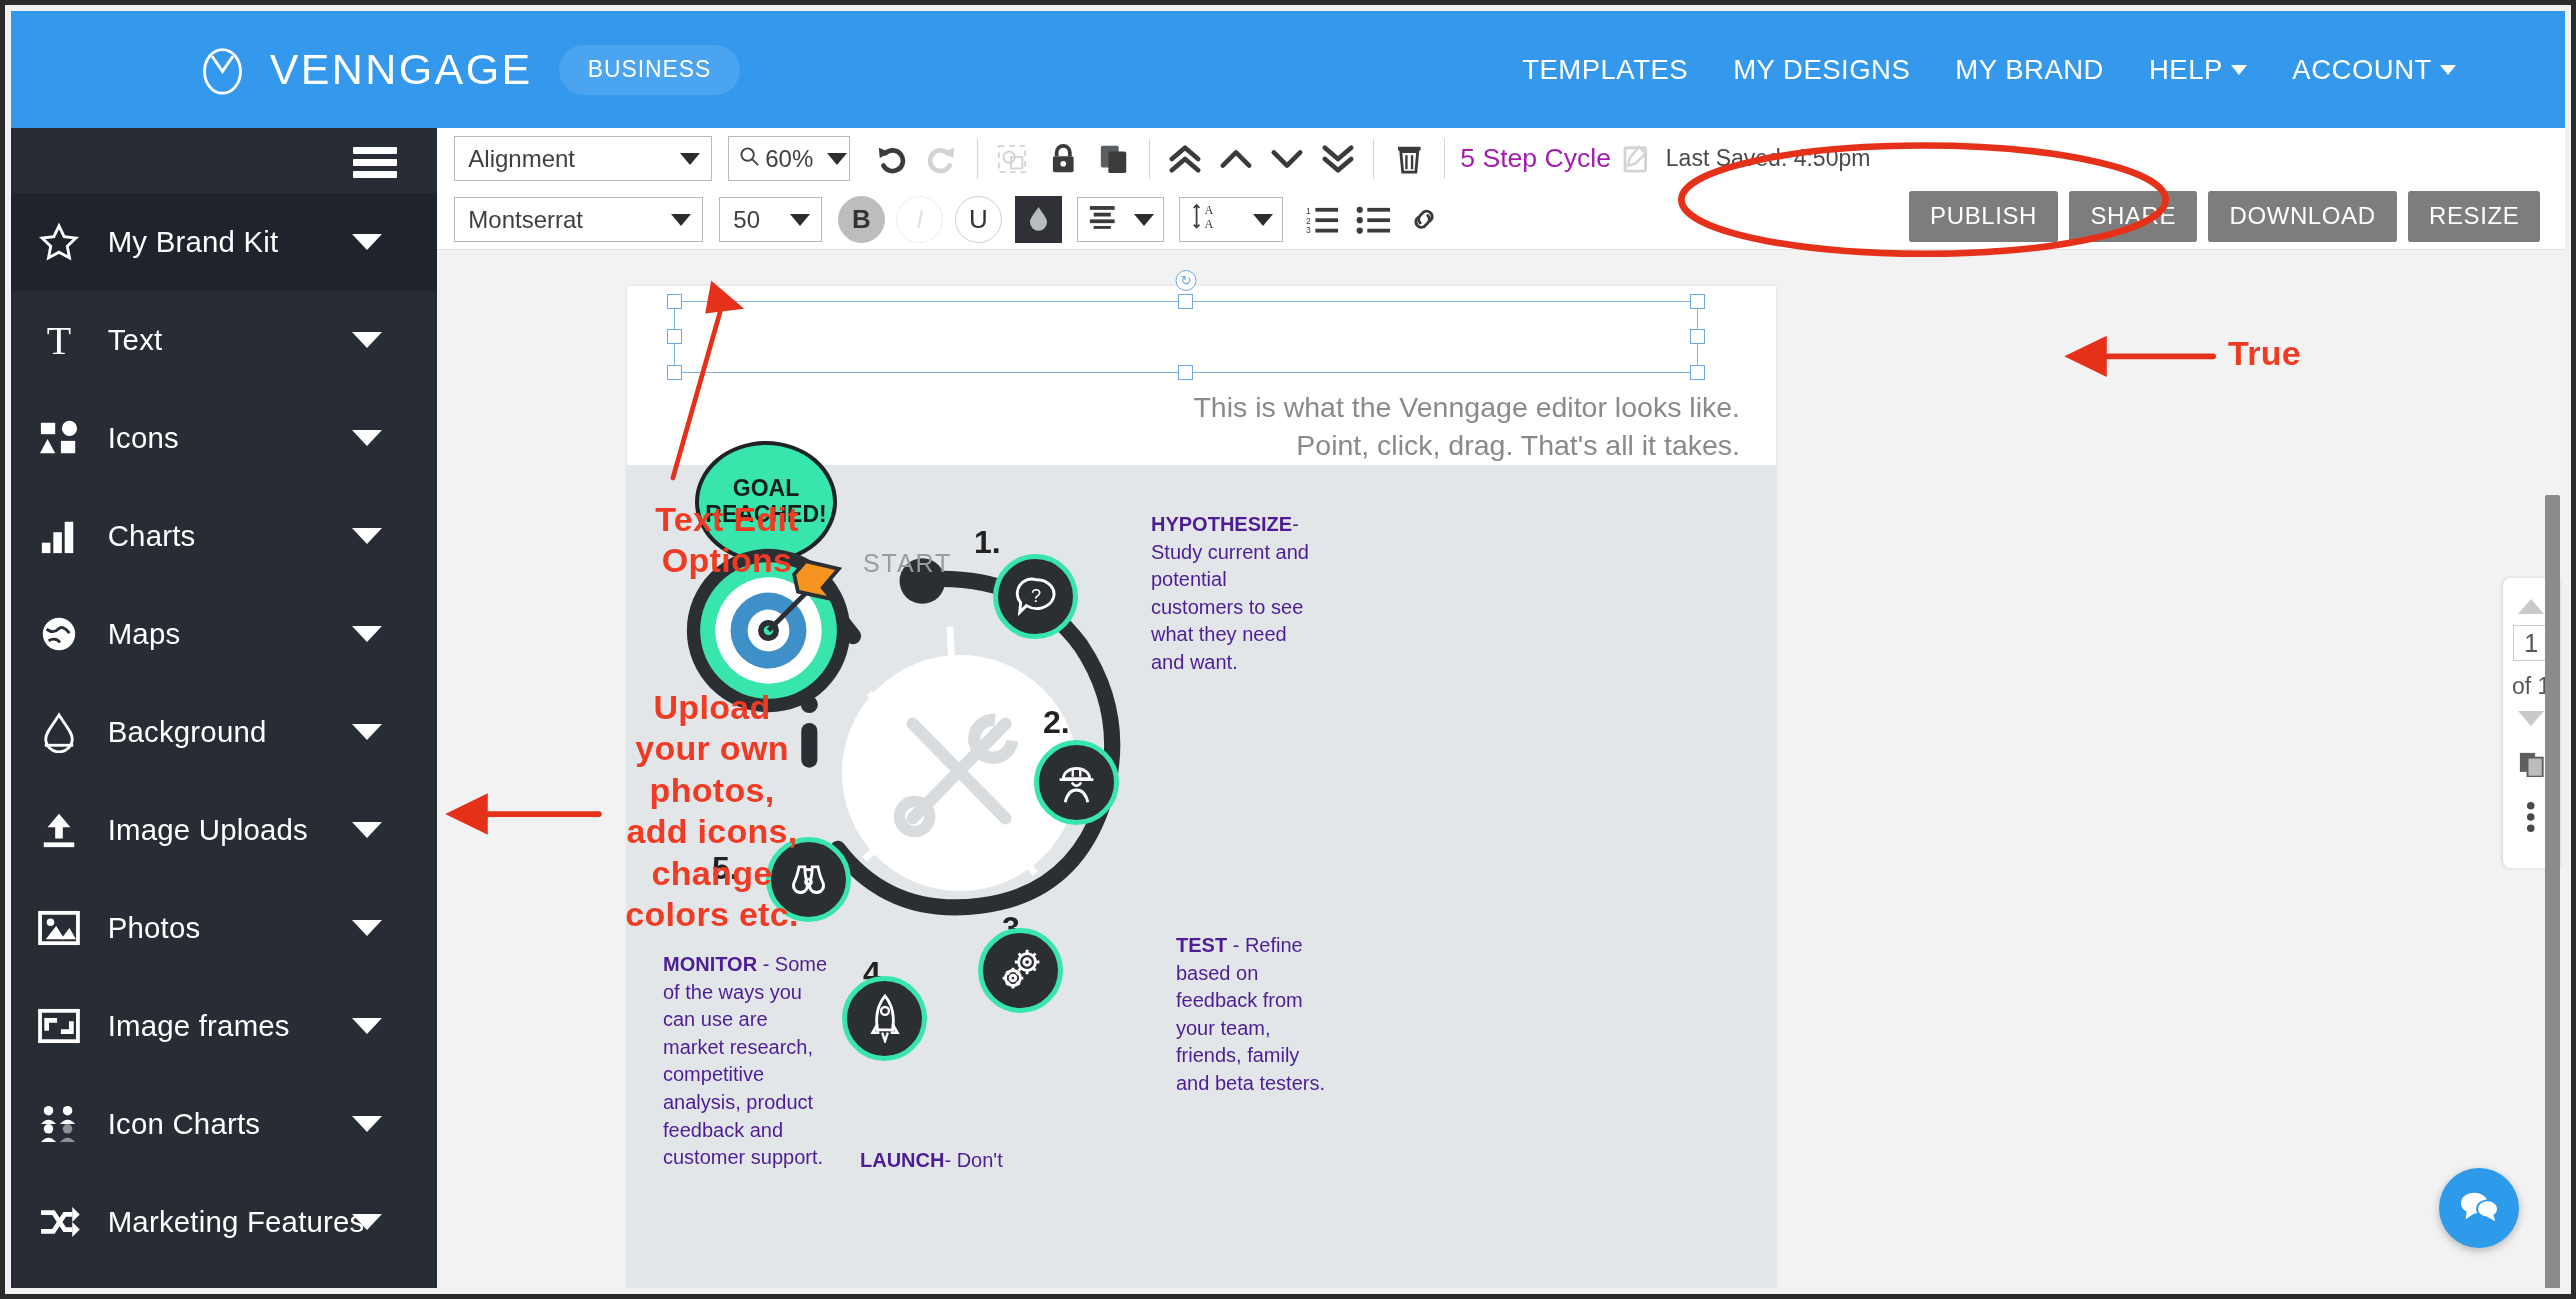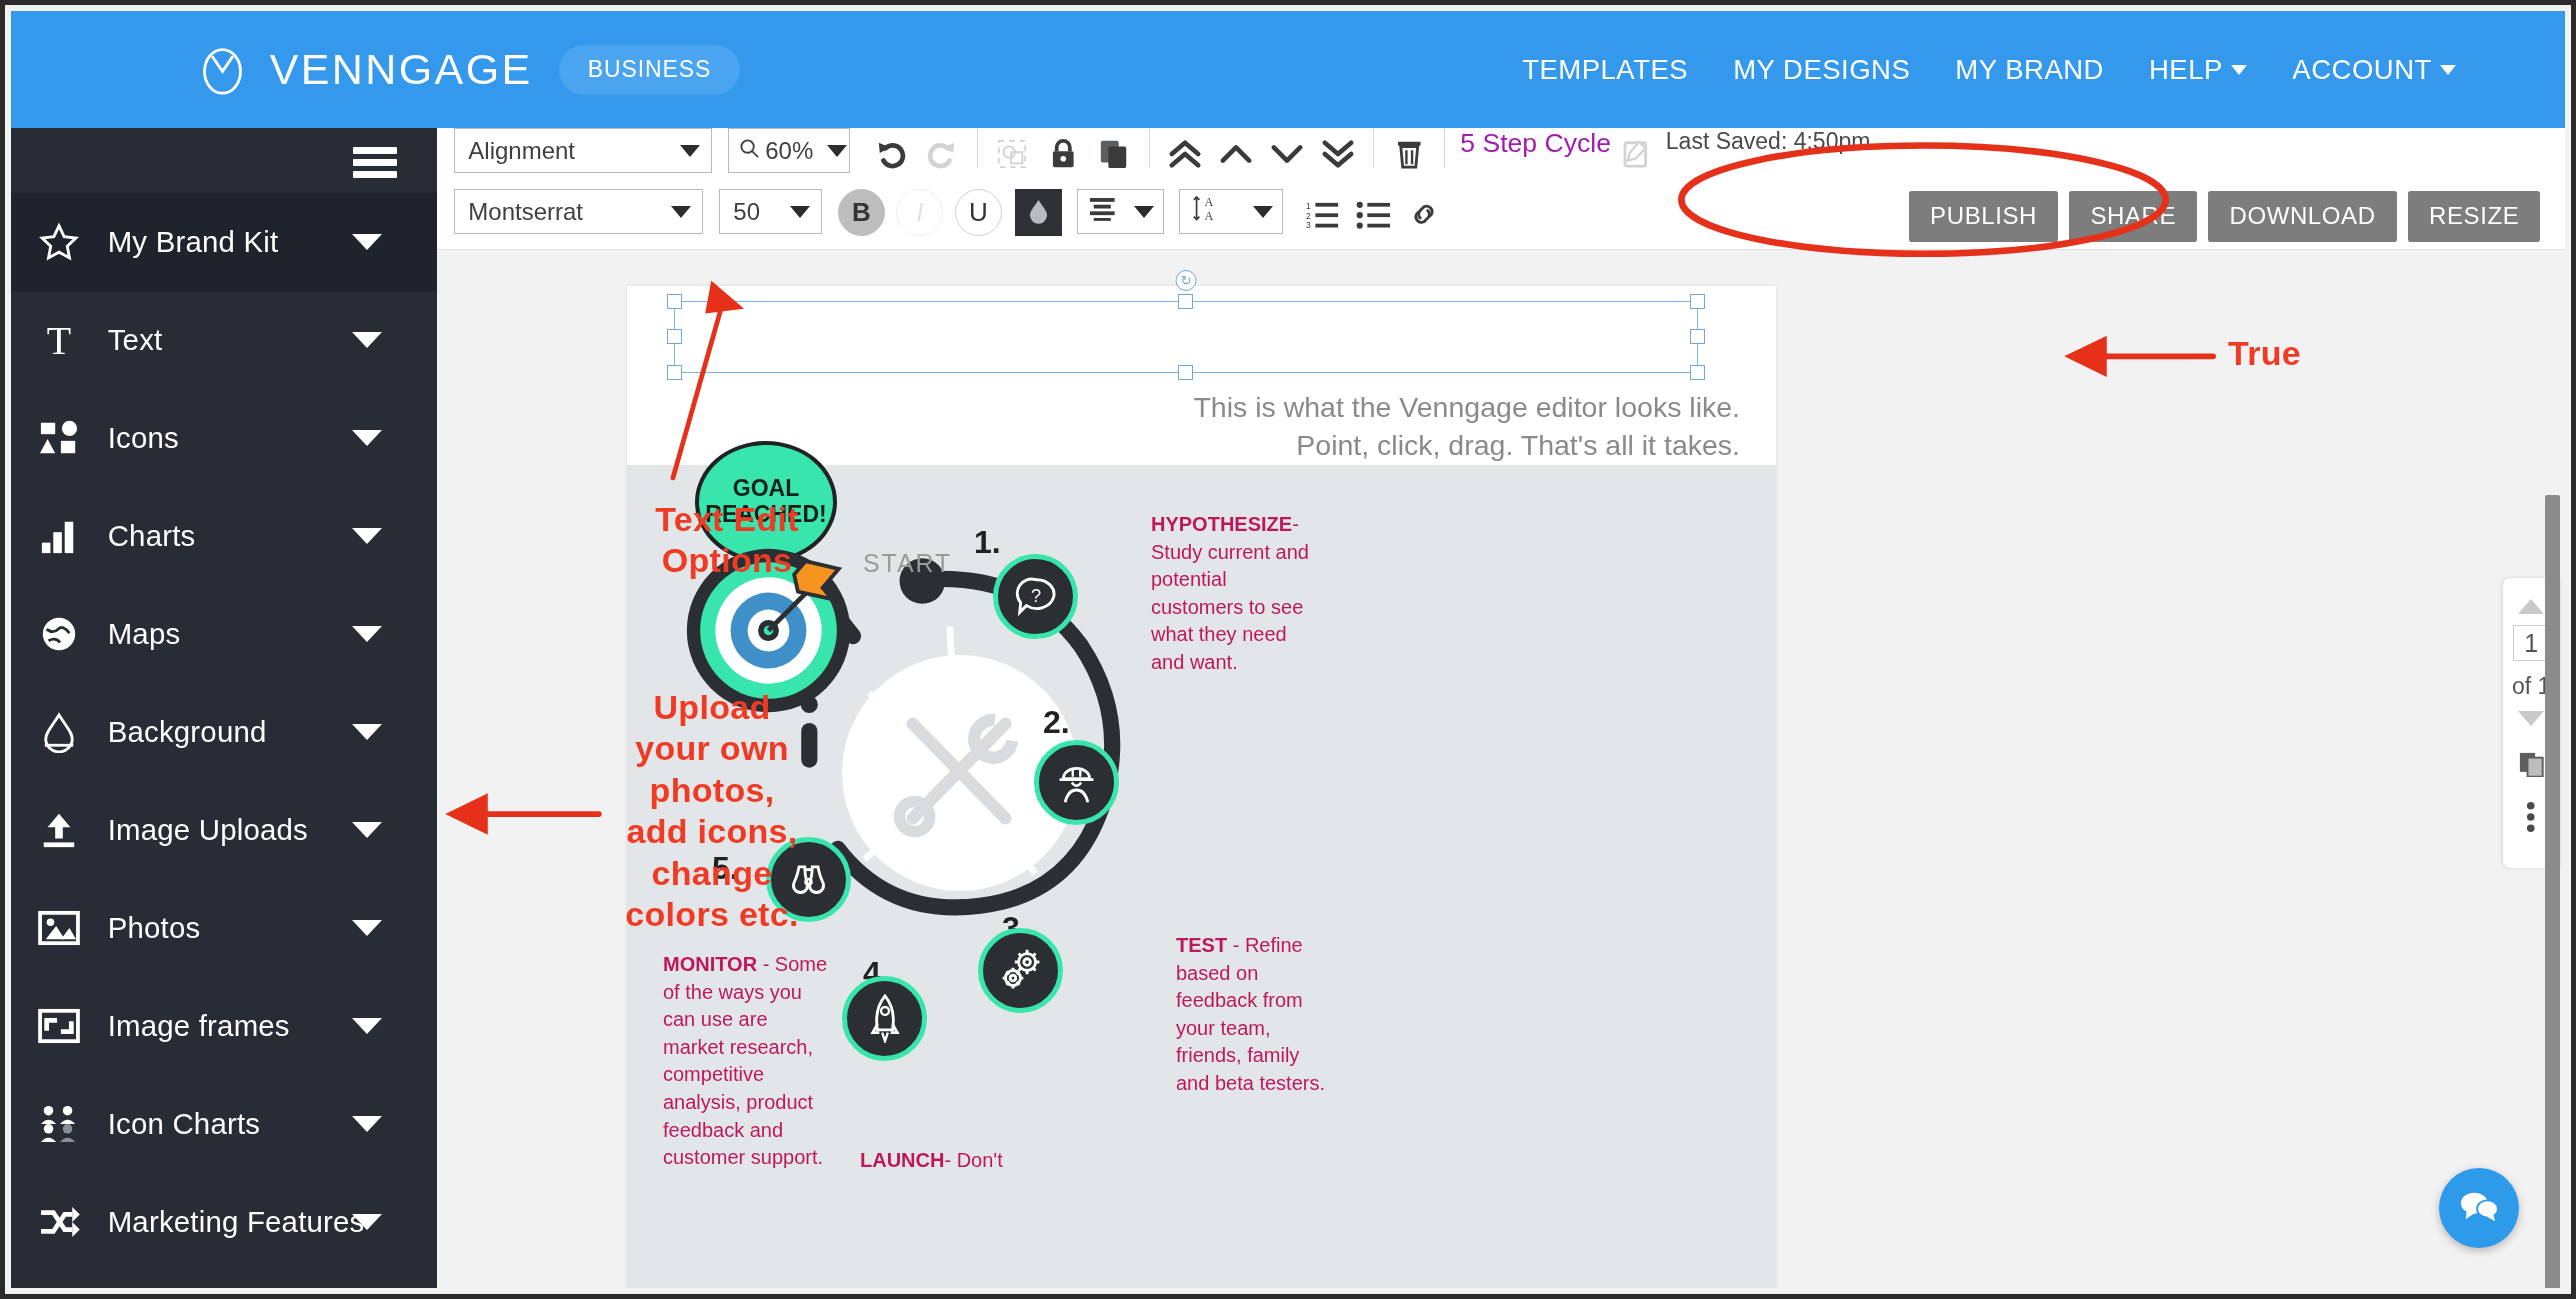--- a/index.html
+++ b/index.html
@@ -69,21 +69,21 @@
     position:absolute; right:55px; width:0;height:0;
     border-left:15px solid transparent;border-right:15px solid transparent;
     border-top:16px solid #ffffff;
   }
 
   
   .toolbar {
     position:absolute; left:432px; top:123px; right:5.7px; height:122px;
     background:#ffffff; border-bottom:0.9px solid #e0e0e0;
   }
-  .tb-row { position:absolute; left:17px; right:11.4px; height:61px; display:flex; }
+  .tb-row { position:absolute; left:17px; right:11.4px; height:61px; display:flex; align-items:center; }
   .tb-row1 { top:0; }
   .tb-row2 { top:61px; }
   .sel {
     border:0.9px solid #b9b9b9; background:#fff; height:45px;
     display:flex; align-items:center; justify-content:space-between;
     padding:0 11.4px 0 13.3px; font-size:24px; color:#3f3f3f; cursor:pointer;
   }
   .sel .cd {
     width:0;height:0;border-left:10.4px solid transparent;border-right:10.4px solid transparent;
     border-top:12.3px solid #2d2d2d; margin-left:13.3px;
@@ -144,21 +144,21 @@
   }
   .doc-sub {
     position:absolute; right:36px; top:103px; text-align:right;
     font-size:28.5px; color:#8a8a8a; line-height:1.32;
   }
   .doc-body {
     position:absolute; left:0; right:0; top:179px; bottom:0;
     background:#e3e6e8;
   }
 
-  .step-txt { position:absolute; font-size:20px; color:#be185d; line-height:1.38; }
+  .step-txt { position:absolute; font-size:20px; color:#4c1d95; line-height:1.38; }
   .step-txt b { font-weight:bold; }
   .step-num { position:absolute; font-size:32px; font-weight:bold; color:#222; }
   .start-lbl { position:absolute; font-size:25px; color:#9b9b9b; letter-spacing:1.9px; }
 
   .node {
     position:absolute; border-radius:50%; background:#2b2f33;
     border:5.7px solid #38e6ad; display:flex; align-items:center; justify-content:center;
   }
   .center-disc {
     position:absolute; border-radius:50%; background:#ffffff;

